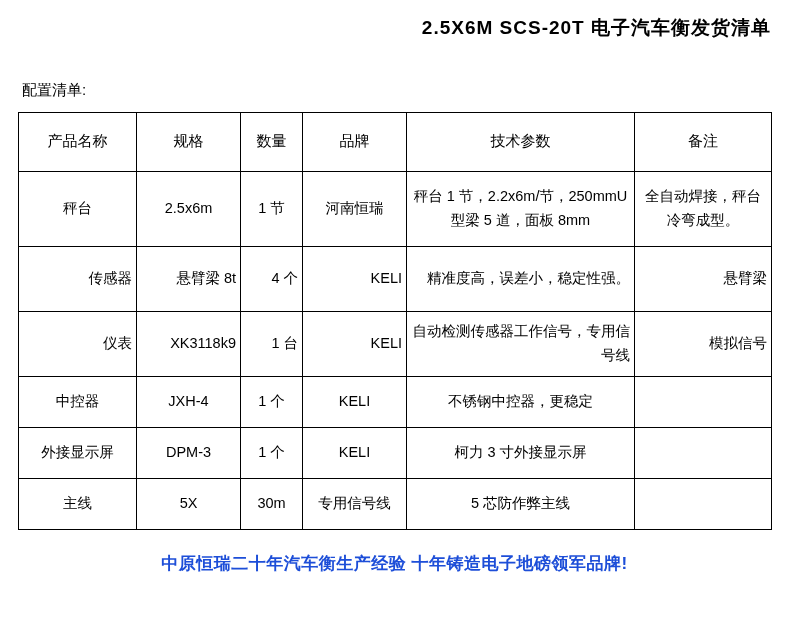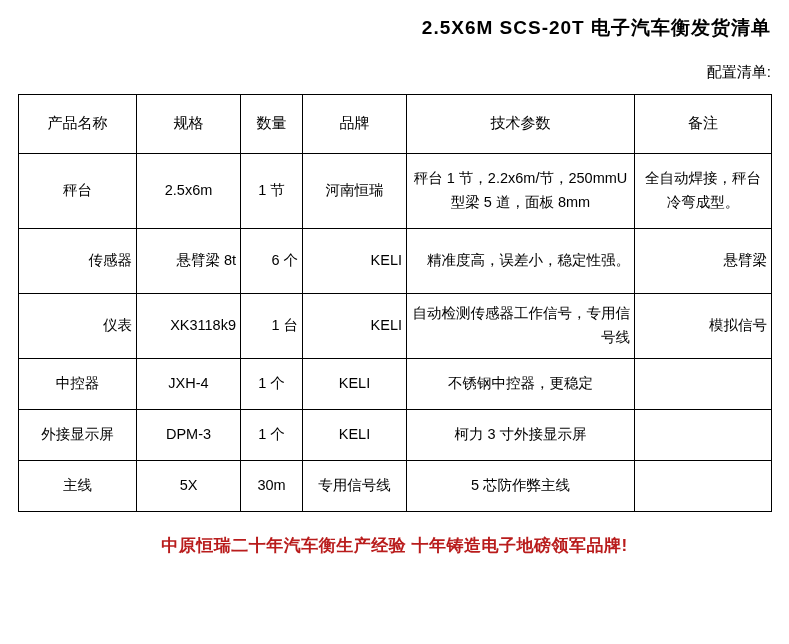--- a/index.html
+++ b/index.html
@@ -25,24 +25,23 @@
     text-align: right;
     font-size: 19px;
     font-weight: bold;
     letter-spacing: 1px;
     margin-top: 16px;
     margin-bottom: 0;
     line-height: 1.3;
   }
   .subtitle {
     font-size: 15px;
-    margin-top: 22px;
+    margin-top: 40px;
     margin-left: 4px;
     margin-bottom: 12px;
-    text-align: right;
   }
   table.spec {
     width: 753px;
     border-collapse: collapse;
     table-layout: fixed;
     margin: 8px auto;
     padding-left: 32px;
   }
   table.spec td {
     border: 1px solid #000000;
@@ -68,21 +67,21 @@
   tr.r-short td { height: 38px; }
 
   td.notes-cell {
     text-align: left;
     padding: 8px 10px;
     font-size: 14.5px;
     height: 38px;
   }
   .footer-line {
     text-align: center;
-    color: #b91c1c;
+    color: #1d4ed8;
     font-weight: bold;
     font-size: 17px;
     letter-spacing: 0.5px;
     margin-top: 22px;
   }
 </style>
 </head>
 <body>
 
 <div class="page">
@@ -115,21 +114,21 @@
         <td>2.5x6m</td>
         <td>1 节</td>
         <td>河南恒瑞</td>
         <td>秤台 1 节，2.2x6m/节，250mmU 型梁 5 道，面板 8mm</td>
         <td>全自动焊接，秤台冷弯成型。</td>
       </tr>
 
       <tr class="r-mid">
         <td>传感器</td>
         <td>悬臂梁 8t</td>
-        <td>6 个</td>
+        <td>4 个</td>
         <td>KELI</td>
         <td>精准度高，误差小，稳定性强。</td>
         <td>悬臂梁</td>
       </tr>
 
       <tr class="r-mid">
         <td>仪表</td>
         <td>XK3118k9</td>
         <td>1 台</td>
         <td>KELI</td>

